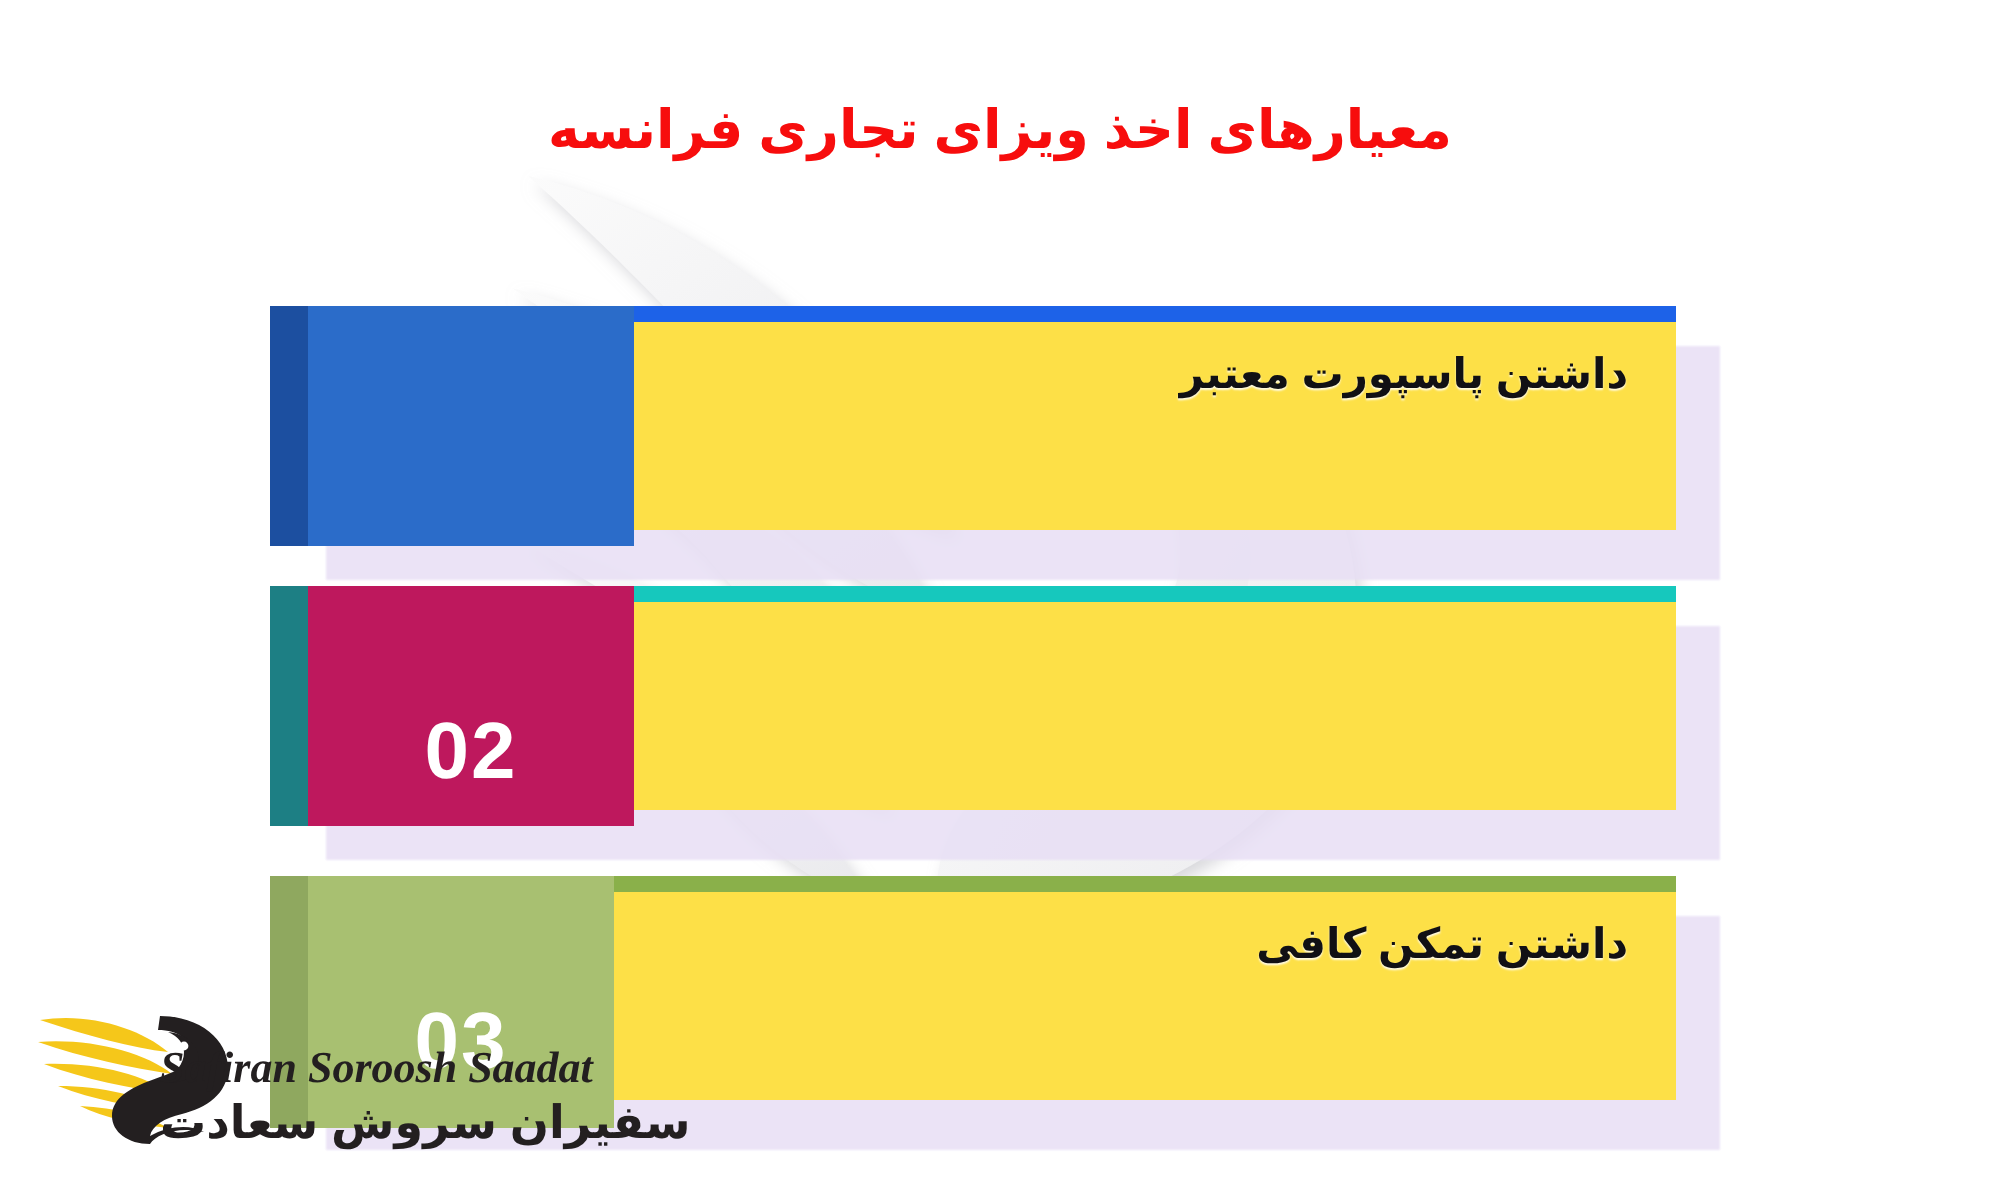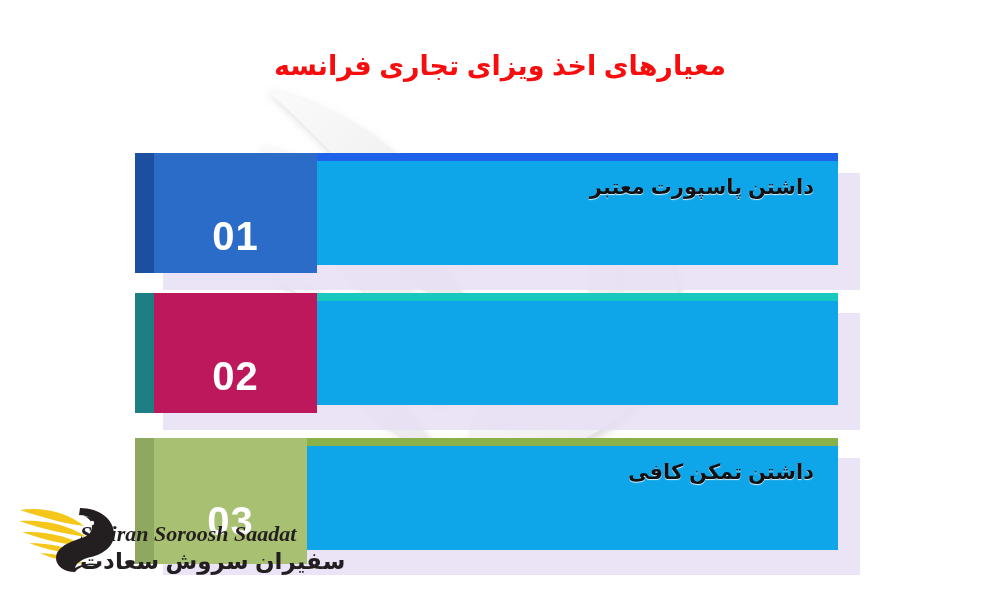--- a/index.html
+++ b/index.html
@@ -71,21 +71,21 @@
     filter: blur(0.5px);
   }
 
   
   .card {
     position: absolute;
     top: 0;
     left: 180px;
     width: 523px;
     height: 112px;
-    background: #0ea5e9;
+    background: #fde047;
   }
   #row-3 .card { left: 170px; width: 533px; }
 
   
   .card-bar {
     position: absolute;
     top: 0;
     left: 0;
     width: 100%;
     height: 8px;
@@ -214,21 +214,20 @@
   <div id="title">معیارهای اخذ ویزای تجاری فرانسه</div>
 
   <div class="row" id="row-1">
     <div class="row-shadow"></div>
     <div class="card">
       <div class="card-bar" style="background:#1d62e8"></div>
       <div class="card-label">داشتن پاسپورت معتبر</div>
     </div>
     <div class="num-block" style="background:#2b6cc9">
       <div class="edge" style="background:#1c4fa0"></div>
-      <div class="num">01</div>
     </div>
   </div>
 
   <div class="row" id="row-2">
     <div class="row-shadow"></div>
     <div class="card">
       <div class="card-bar" style="background:#16c8bd"></div>
     </div>
     <div class="num-block" style="background:#be185d">
       <div class="edge" style="background:#1d7f84"></div>

